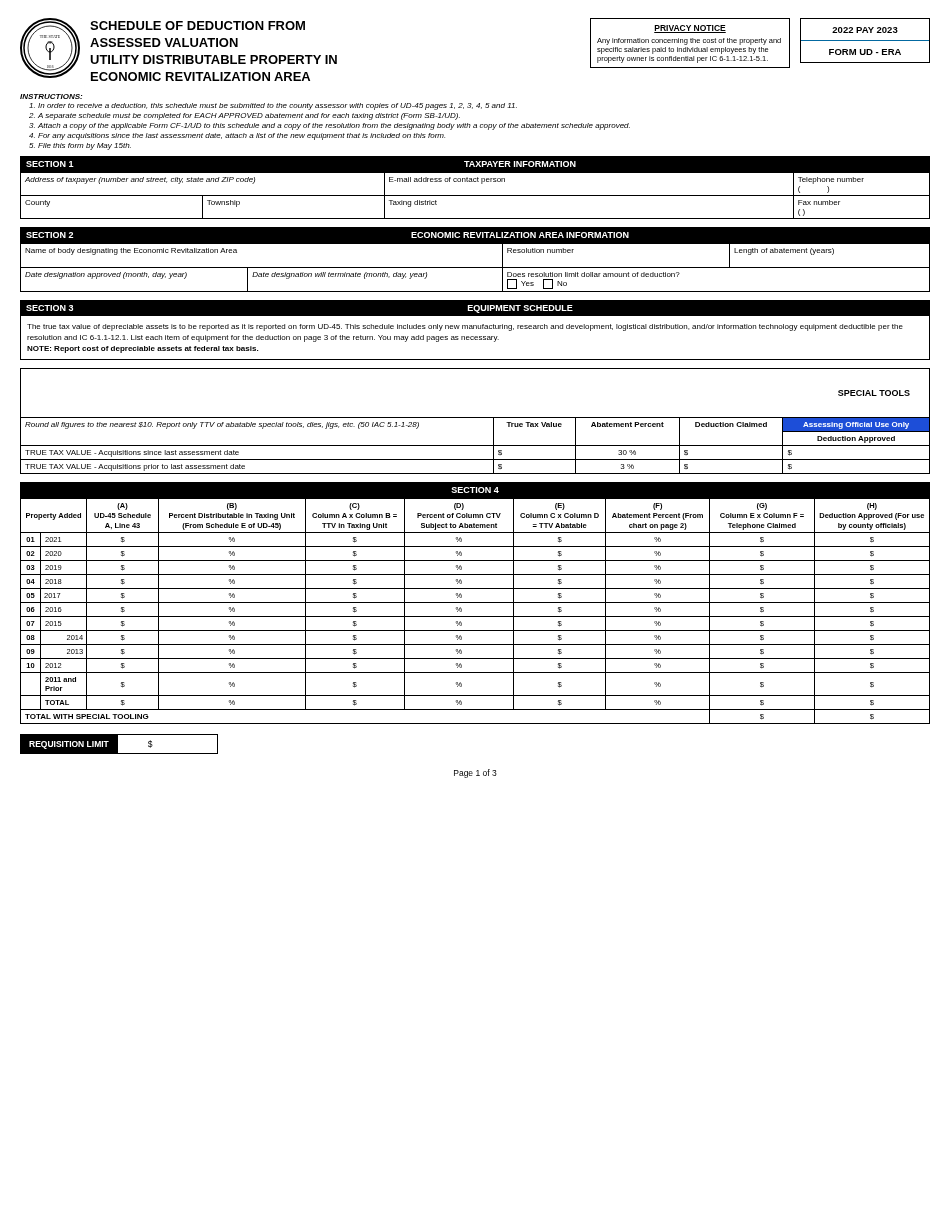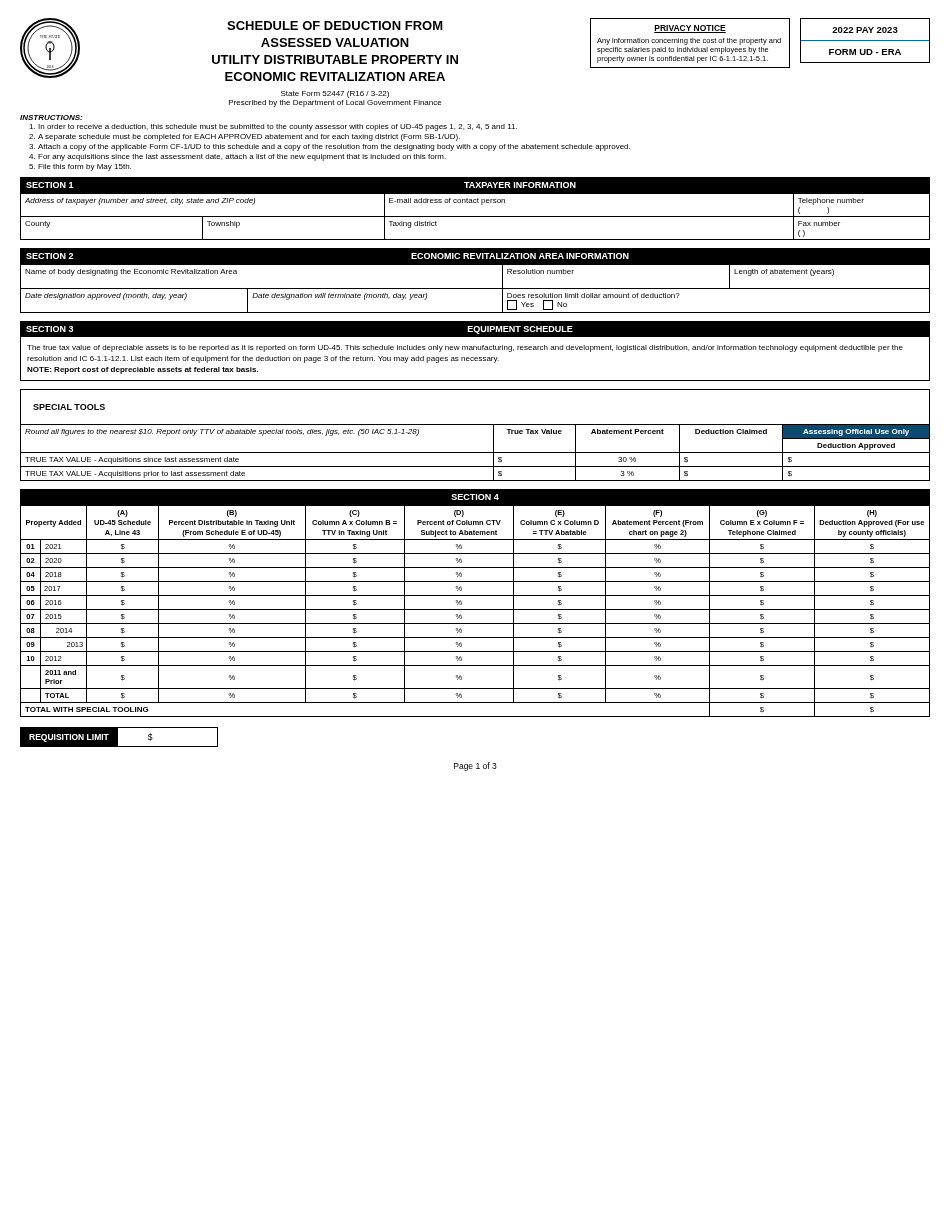--- a/index.html
+++ b/index.html
@@ -27,21 +27,20 @@
       display: flex;
       align-items: center;
       justify-content: center;
       font-size: 6px;
       text-align: center;
       flex-shrink: 0;
       overflow: hidden;
     }
     .header-title {
       flex: 1;
-      text-align: center;
     }
     .header-title h1 {
       font-size: 13px;
       font-weight: bold;
       line-height: 1.3;
       text-transform: uppercase;
     }
     .header-subtitle {
       font-size: 8px;
       margin-top: 3px;
@@ -88,20 +87,21 @@
     }
     .instructions em {
       font-style: italic;
       font-weight: bold;
     }
     .instructions ol {
       margin-left: 18px;
     }
     .instructions li {
       margin-bottom: 1px;
+      font-style: italic;
     }
 
     
     .section-header {
       background: #000;
       color: #fff;
       font-weight: bold;
       font-size: 9px;
       display: flex;
       align-items: center;
@@ -148,31 +148,31 @@
       border-top: none;
       padding: 5px 6px;
       font-size: 8px;
       line-height: 1.4;
     }
 
     
     .special-tools-header {
       background: #fff;
       border: 1px solid #000;
-      text-align: left;
+      text-align: right;
       font-weight: bold;
       font-size: 9px;
-      padding: 12px;
+      padding: 19px;
       border-bottom: none;
     }
     .st-table td {
       font-size: 8px;
     }
     .assessing-header {
-      background: #0c4a6e;
+      background: #1d4ed8;
       color: #fff;
       text-align: center;
       font-size: 8px;
       font-weight: bold;
     }
 
     
     .sec4-container {
       margin-top: 8px;
     }
@@ -246,24 +246,20 @@
     </svg>
   </div>
 
   <div class="header-title">
     <h1>
       <span>SCHEDULE OF DEDUCTION FROM</span><br>
       <span>ASSESSED VALUATION</span><br>
       <span>UTILITY DISTRIBUTABLE PROPERTY IN</span><br>
       <span>ECONOMIC REVITALIZATION AREA</span>
     </h1>
-    <div class="header-subtitle">
-      <span>State Form 52447 (R16 / 3-22)</span><br>
-      <span>Prescribed by the Department of Local Government Finance</span>
-    </div>
   </div>
 
   <div class="privacy-box">
     <div class="privacy-title">PRIVACY NOTICE</div>
     <p>Any information concerning the cost of the property and specific salaries paid to individual employees by the property owner is confidential per IC 6-1.1-12.1-5.1.</p>
   </div>
 
   <div class="form-id-box">
     <div class="form-id-top">2022 PAY 2023</div>
     <div class="form-id-bottom">FORM UD - ERA</div>
@@ -462,20 +458,32 @@
           <td>$</td>
           <td>%</td>
           <td>$</td>
           <td>%</td>
           <td>$</td>
           <td>%</td>
           <td>$</td>
           <td>$</td>
         </tr>
         <tr>
+          <td class="row-num" style="font-weight: bold; text-align: center;">03</td>
+          <td style="text-align: left; font-weight: normal; padding-left: 4px;">2019</td>
+          <td>$</td>
+          <td>%</td>
+          <td>$</td>
+          <td>%</td>
+          <td>$</td>
+          <td>%</td>
+          <td>$</td>
+          <td>$</td>
+        </tr>
+        <tr>
           <td class="row-num" style="font-weight: bold; text-align: center;">04</td>
           <td style="text-align: left; font-weight: normal; padding-left: 4px;">2018</td>
           <td>$</td>
           <td>%</td>
           <td>$</td>
           <td>%</td>
           <td>$</td>
           <td>%</td>
           <td>$</td>
           <td>$</td>
@@ -511,21 +519,21 @@
           <td>%</td>
           <td>$</td>
           <td>%</td>
           <td>$</td>
           <td>%</td>
           <td>$</td>
           <td>$</td>
         </tr>
         <tr>
           <td class="row-num" style="font-weight: bold; text-align: center;">08</td>
-          <td style="text-align: center; font-weight: normal; padding-left: 4px;">2014</td>
+          <td style="text-align: right; font-weight: normal; padding-left: 4px;">2014</td>
           <td>$</td>
           <td>%</td>
           <td>$</td>
           <td>%</td>
           <td>$</td>
           <td>%</td>
           <td>$</td>
           <td>$</td>
         </tr>
         <tr>

